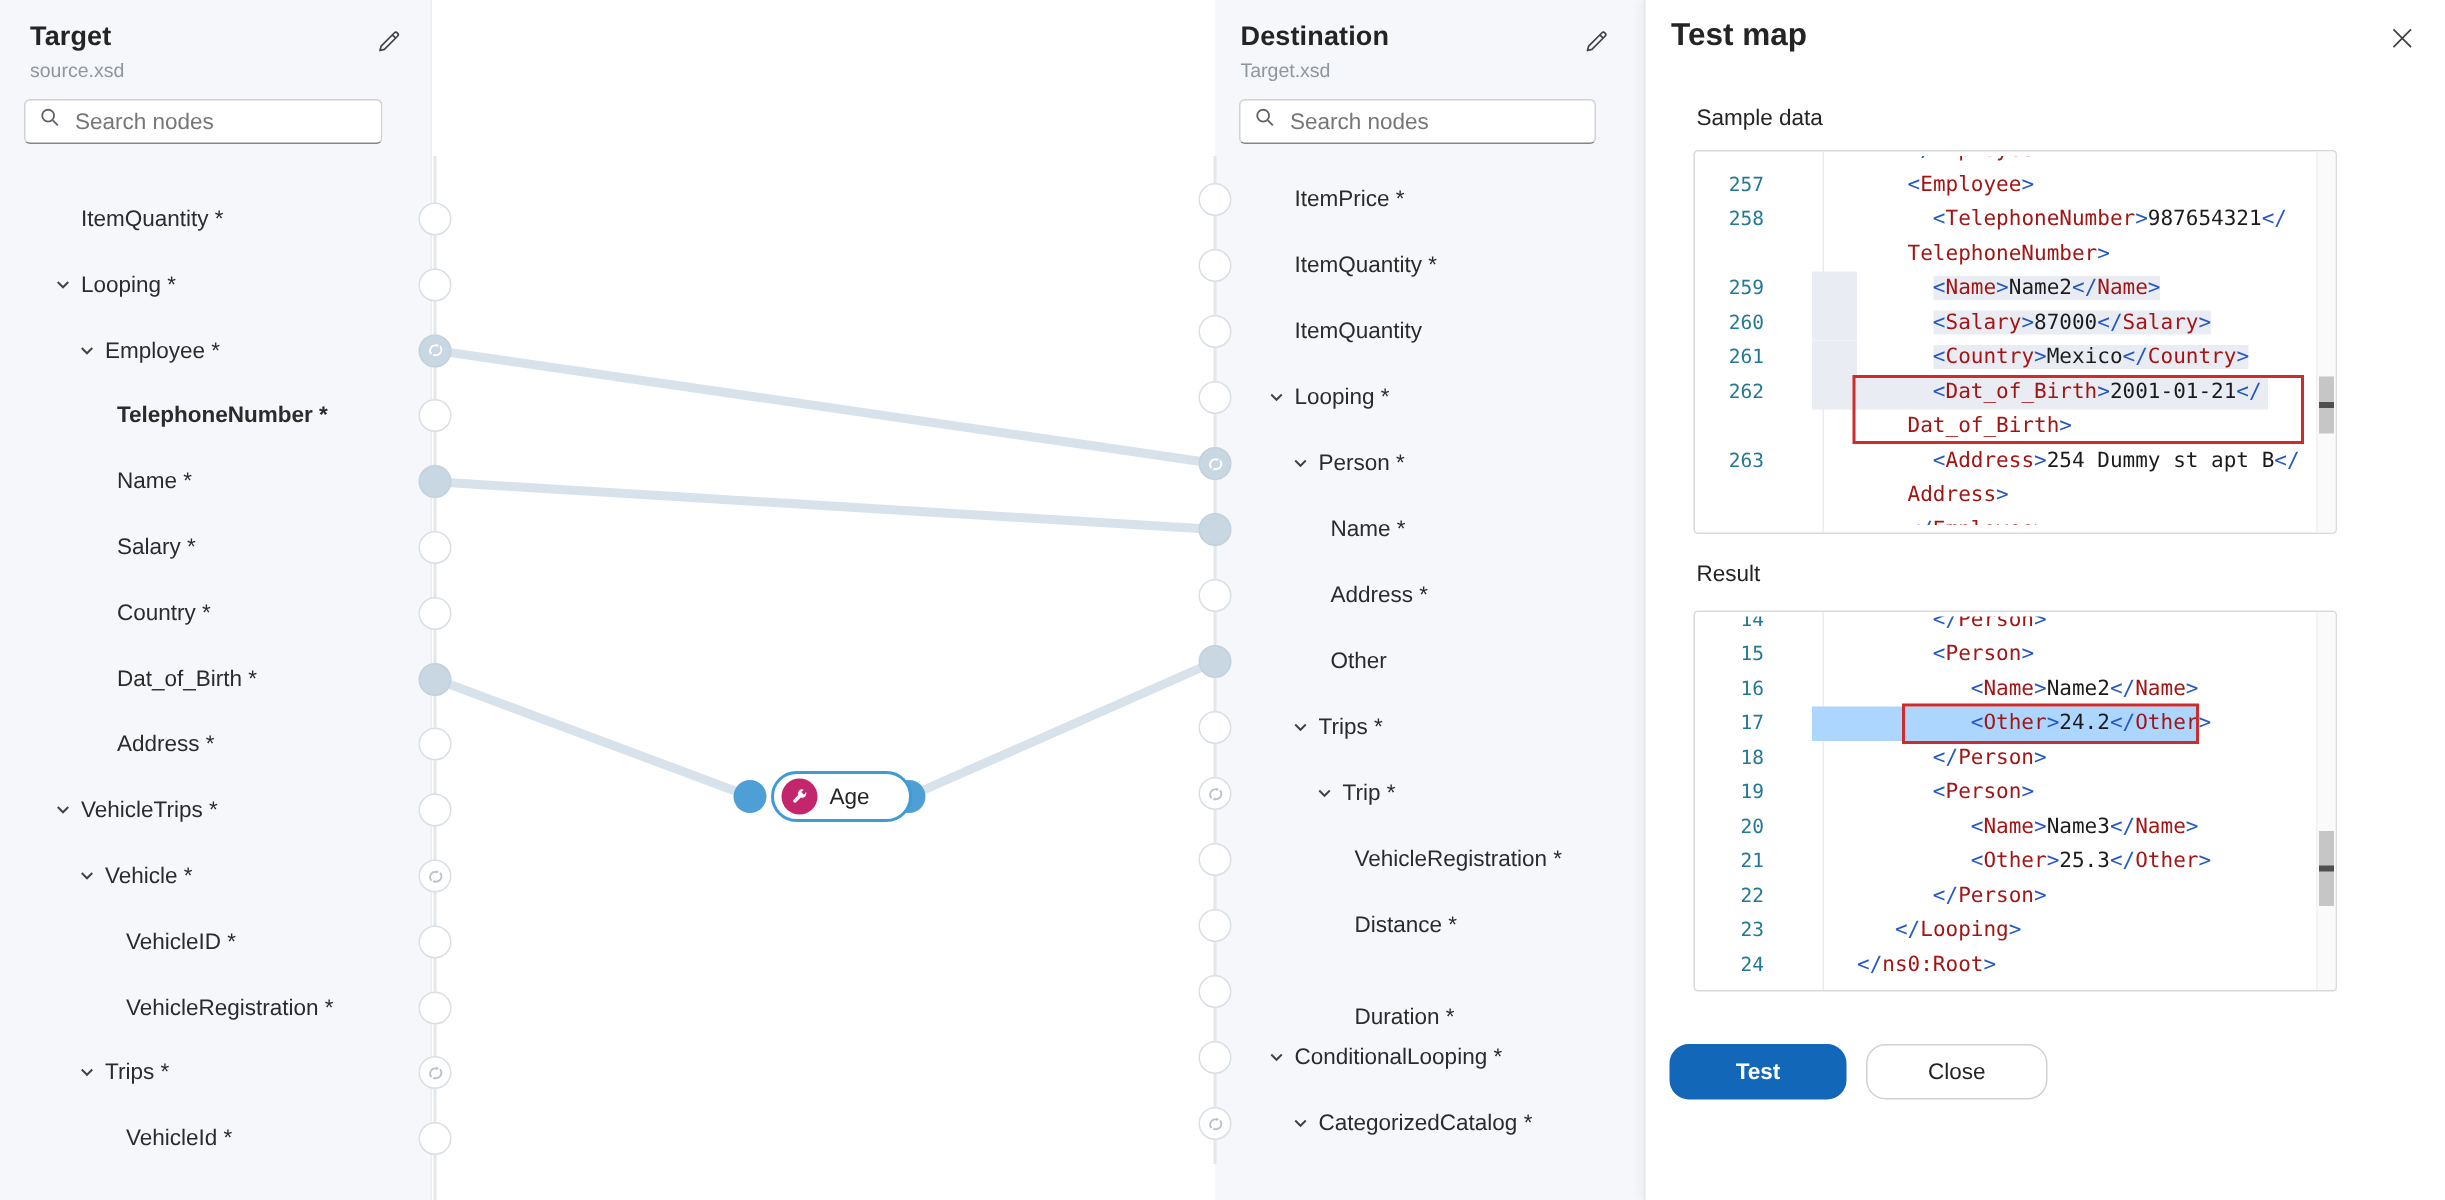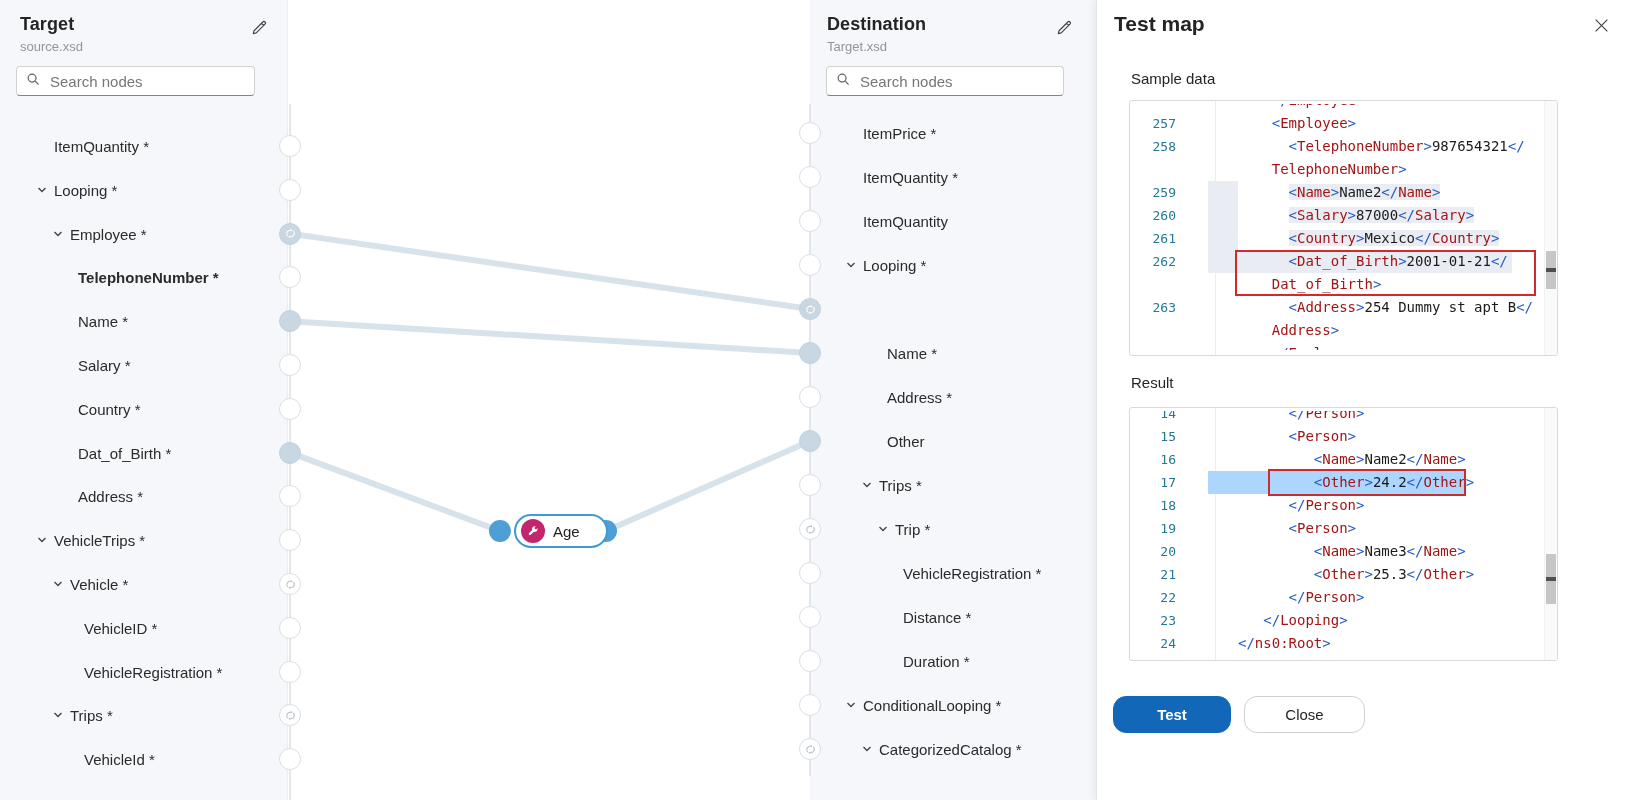--- a/index.html
+++ b/index.html
@@ -222,20 +222,26 @@
         </div>
         <div class="trow" style="top: 199px;">
           <span class="tlabel" style="left: 53px;">ItemQuantity</span>
         </div>
         <div class="trow" style="top: 243px;">
           <span class="chev" style="left: 35px;"><svg viewBox="0 0 12 12" width="12" height="12">
               <path d="M2.5 4 L6 7.5 L9.5 4" fill="none" stroke="#424242" stroke-width="1.3"></path>
             </svg></span>
           <span class="tlabel" style="left: 53px;">Looping *</span>
         </div>
+        <div class="trow" style="top: 287px;">
+          <span class="chev" style="left: 51px;"><svg viewBox="0 0 12 12" width="12" height="12">
+              <path d="M2.5 4 L6 7.5 L9.5 4" fill="none" stroke="#424242" stroke-width="1.3"></path>
+            </svg></span>
+          <span class="tlabel" style="left: 69px;">Person *</span>
+        </div>
         <div class="trow" style="top: 331px;">
           <span class="tlabel" style="left: 77px;">Name *</span>
         </div>
         <div class="trow" style="top: 375px;">
           <span class="tlabel" style="left: 77px;">Address *</span>
         </div>
         <div class="trow" style="top: 419px;">
           <span class="tlabel" style="left: 77px;">Other</span>
         </div>
         <div class="trow" style="top: 463px;">
@@ -249,21 +255,21 @@
               <path d="M2.5 4 L6 7.5 L9.5 4" fill="none" stroke="#424242" stroke-width="1.3"></path>
             </svg></span>
           <span class="tlabel" style="left: 85px;">Trip *</span>
         </div>
         <div class="trow" style="top: 551px;">
           <span class="tlabel" style="left: 93px;">VehicleRegistration *</span>
         </div>
         <div class="trow" style="top: 595px; text-decoration: underline;">
           <span class="tlabel" style="left: 93px;">Distance *</span>
         </div>
-        <div class="trow" style="top: 639px;">
+        <div class="trow" style="top: 656px;">
           <span class="tlabel" style="left: 93px;">Duration *</span>
         </div>
         <div class="trow" style="top: 683px;">
           <span class="chev" style="left: 35px;"><svg viewBox="0 0 12 12" width="12" height="12">
               <path d="M2.5 4 L6 7.5 L9.5 4" fill="none" stroke="#424242" stroke-width="1.3"></path>
             </svg></span>
           <span class="tlabel" style="left: 53px;">ConditionalLooping *</span>
         </div>
         <div class="trow" style="top: 727px;">
           <span class="chev" style="left: 51px;"><svg viewBox="0 0 12 12" width="12" height="12">

